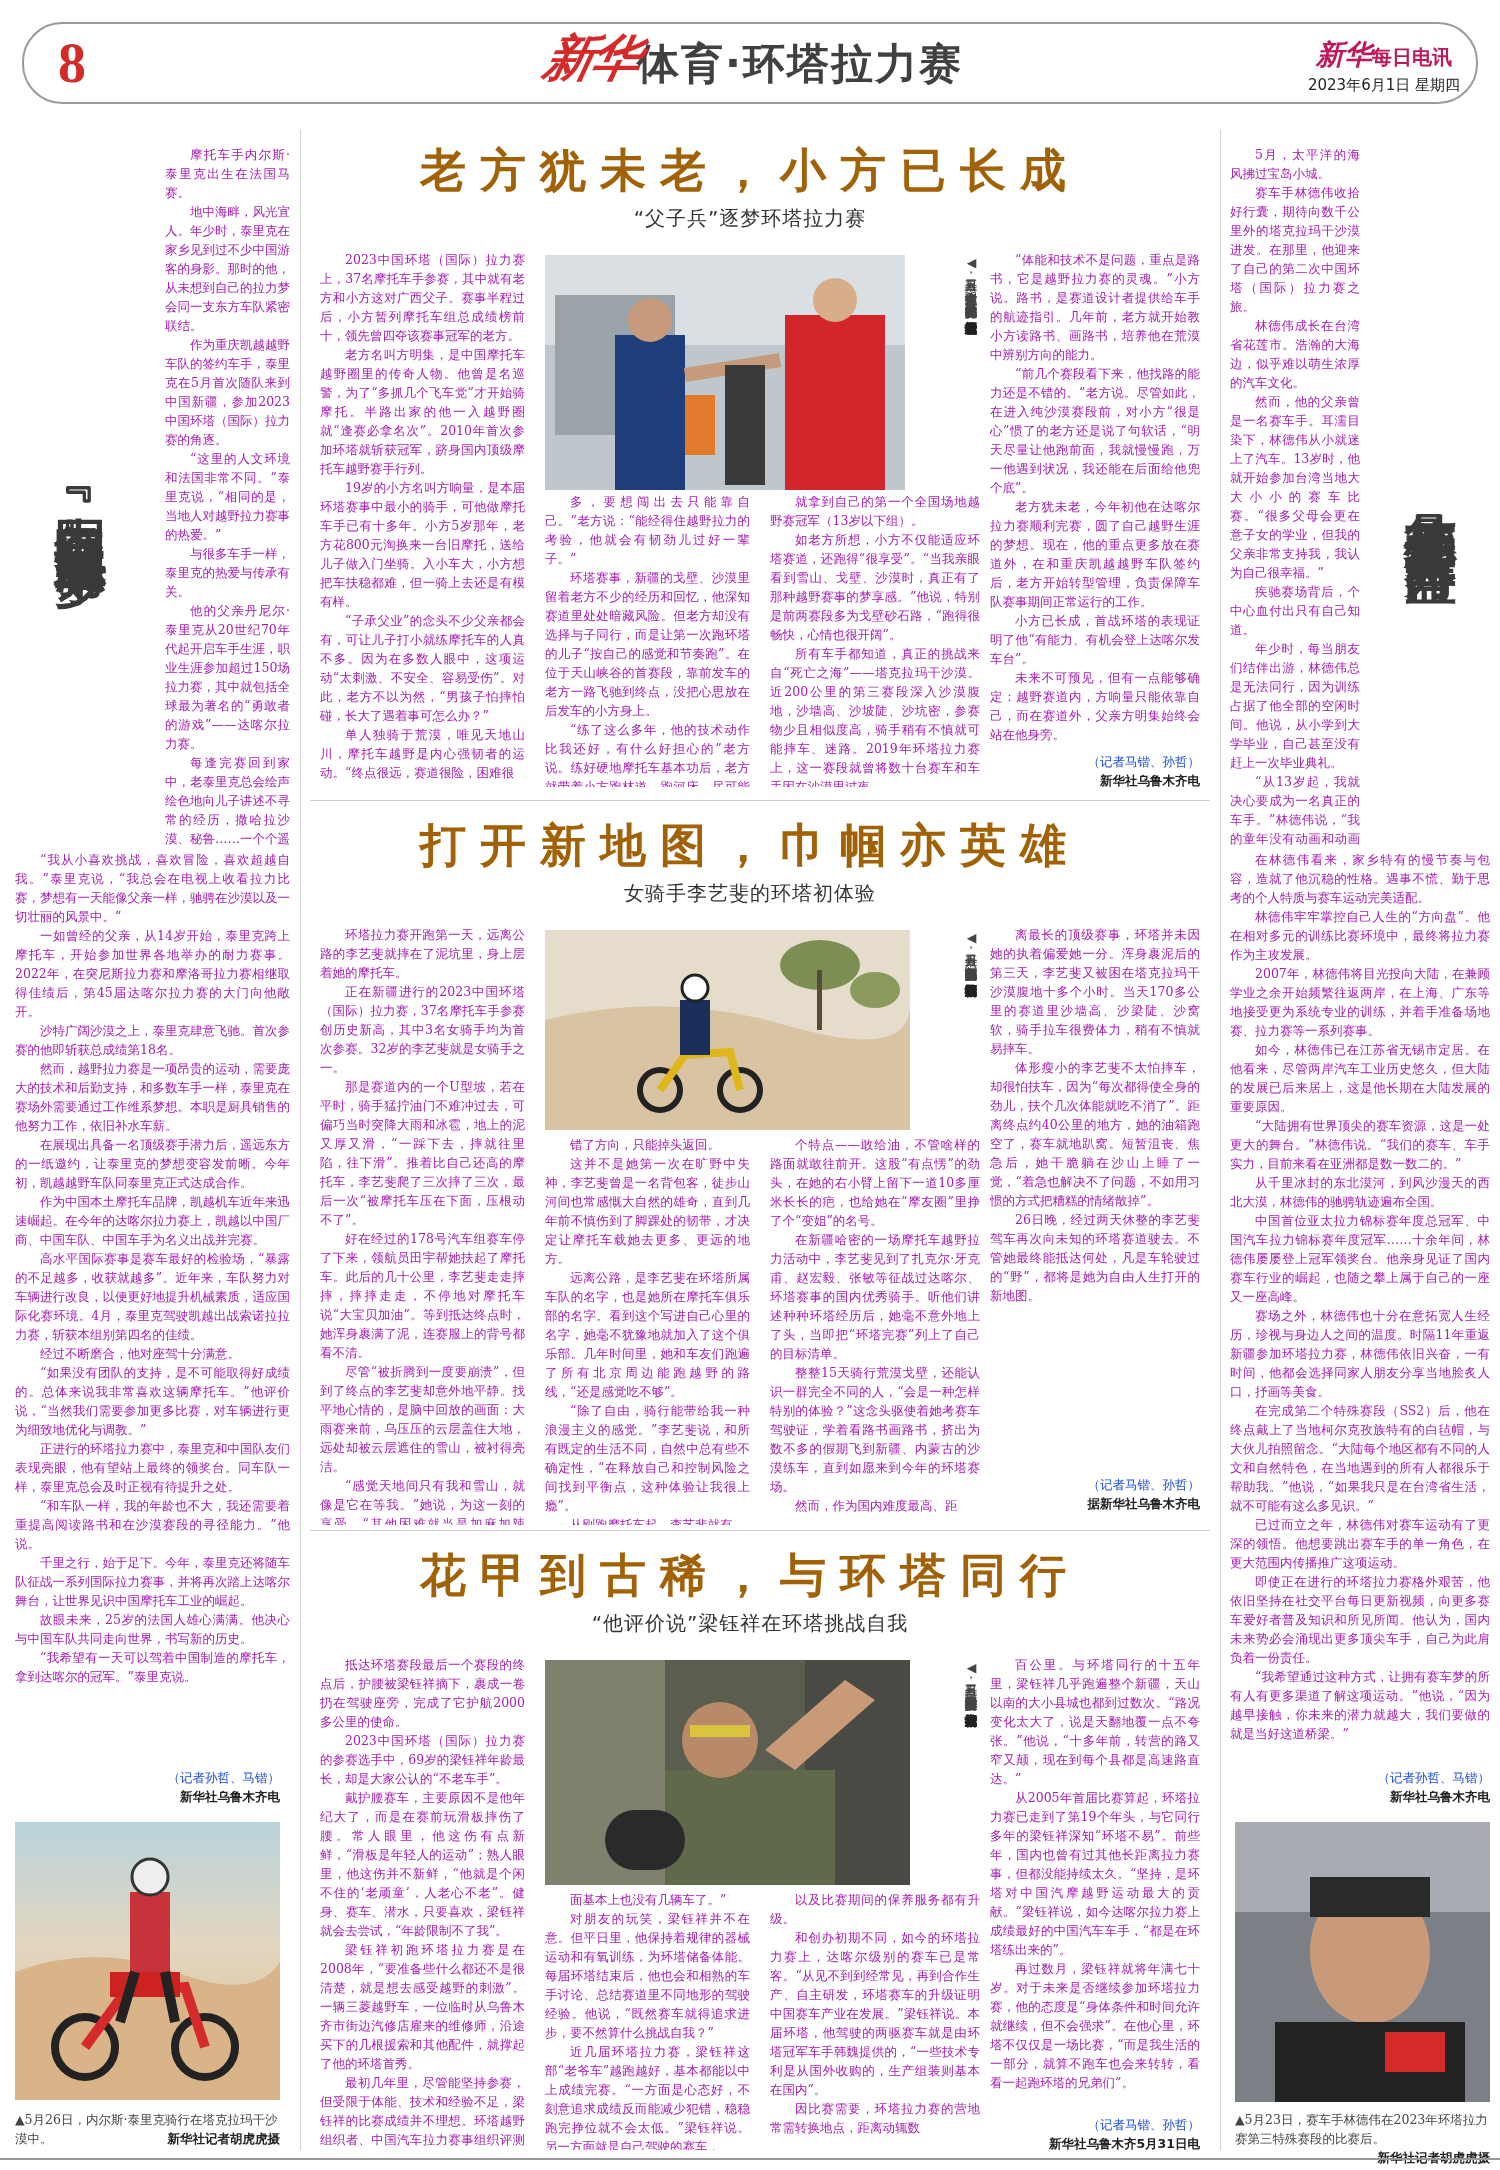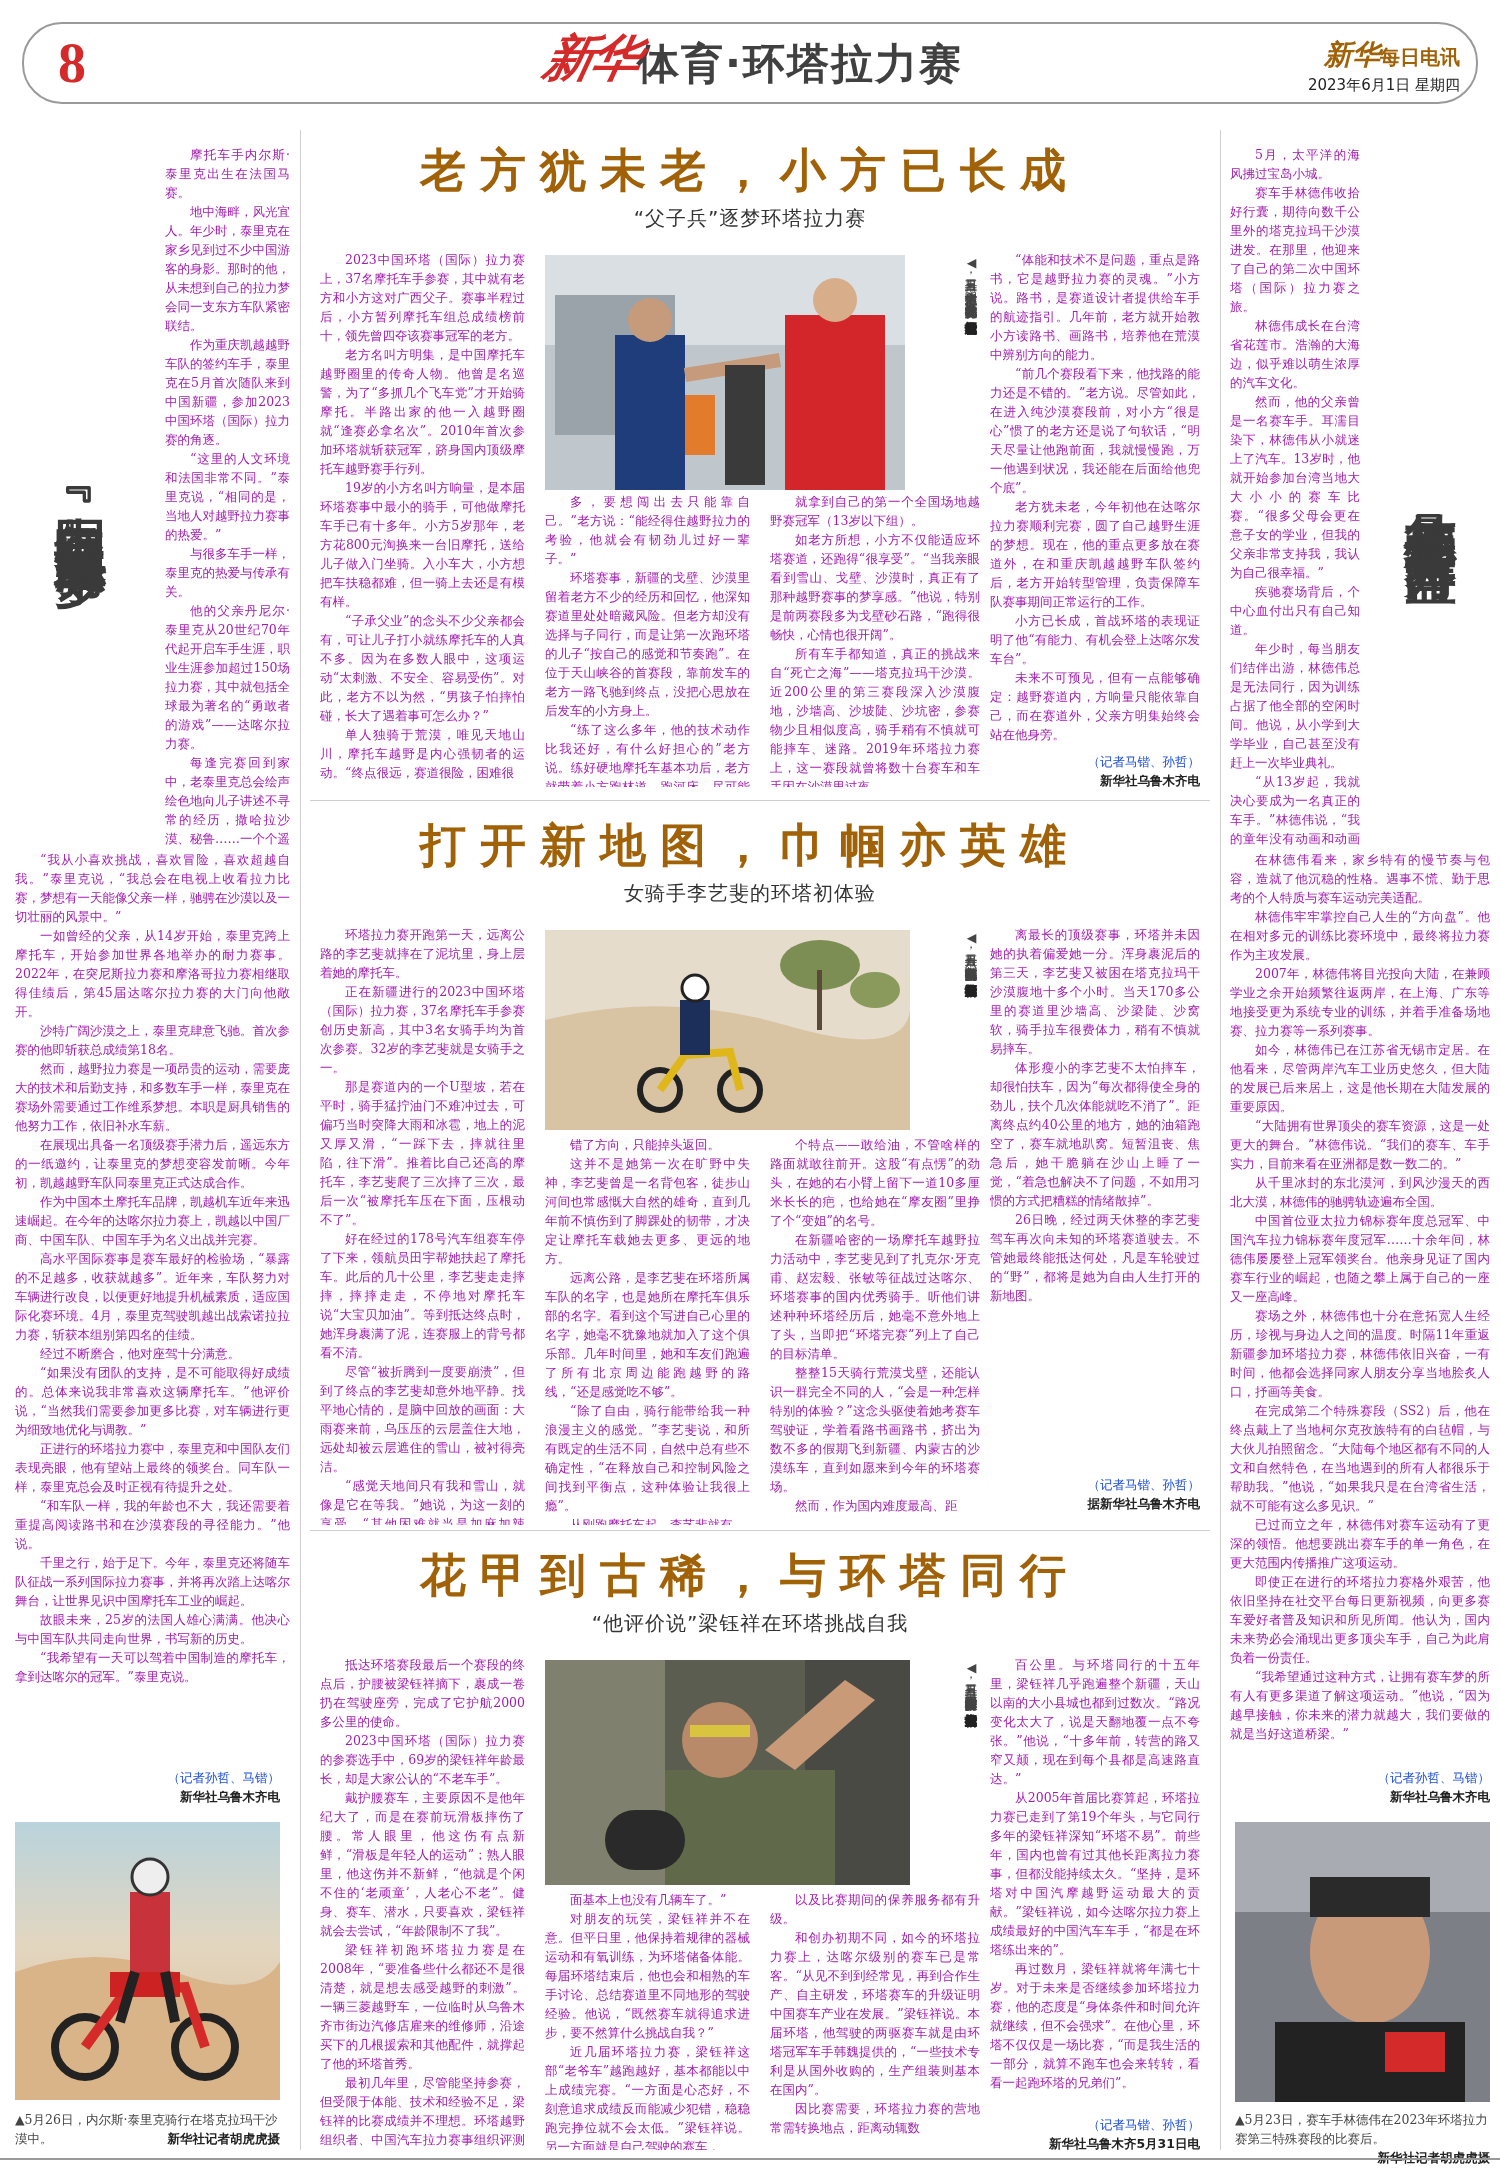--- a/index.html
+++ b/index.html
@@ -5,21 +5,21 @@
   html,body{margin:0;padding:0;background:#fff;}
   body{width:1500px;height:2170px;position:relative;overflow:hidden;font-family:"DejaVu Serif","Liberation Serif",serif;color:#333;}
   .abs{position:absolute;}
   
   .masthead{left:22px;top:22px;width:1456px;height:82px;border:2px solid #9a9a9a;border-radius:40px;box-sizing:border-box;background:#fff;}
   .pageno{left:58px;top:28px;font-family:"Liberation Serif",serif;font-size:56px;font-weight:bold;color:#d42a2a;line-height:70px;}
   .brand{left:545px;top:32px;height:60px;display:flex;align-items:flex-end;}
   .brand .script{font-family:"DejaVu Serif",serif;font-style:italic;font-weight:bold;font-size:50px;color:#d42a2a;letter-spacing:-4px;transform:skewX(-12deg);display:inline-block;}
   .brand .title{font-family:"DejaVu Sans",sans-serif;font-size:42px;font-weight:bold;color:#404040;letter-spacing:2px;}
   .pub{right:40px;top:36px;text-align:right;}
-  .pub .pubname{font-family:"DejaVu Serif",serif;font-style:italic;font-weight:bold;font-size:28px;color:#a16207;}
+  .pub .pubname{font-family:"DejaVu Serif",serif;font-style:italic;font-weight:bold;font-size:28px;color:#be185d;text-align:center;}
   .pub .pubname .plain{font-style:normal;font-family:"DejaVu Sans",sans-serif;font-size:20px;}
   .pub .date{font-family:"DejaVu Sans",sans-serif;font-size:15px;color:#222;margin-top:2px;}
   
   .vhead{font-family:"DejaVu Serif",serif;font-weight:bold;font-size:52px;color:#3a3a3a;line-height:58px;width:60px;text-align:center;writing-mode:vertical-rl;text-orientation:upright;letter-spacing:4px;}
   
   .col{font-size:12.5px;line-height:19px;color:#a21caf;text-align:justify;overflow:hidden;}
   .col p{margin:0;text-indent:2em;}
   .byline{text-align:right;font-family:"DejaVu Sans",sans-serif;font-size:12.5px;line-height:19px;color:#222;font-weight:bold;}
   .byline .rep{font-weight:normal;color:#1d4ed8;}
   

